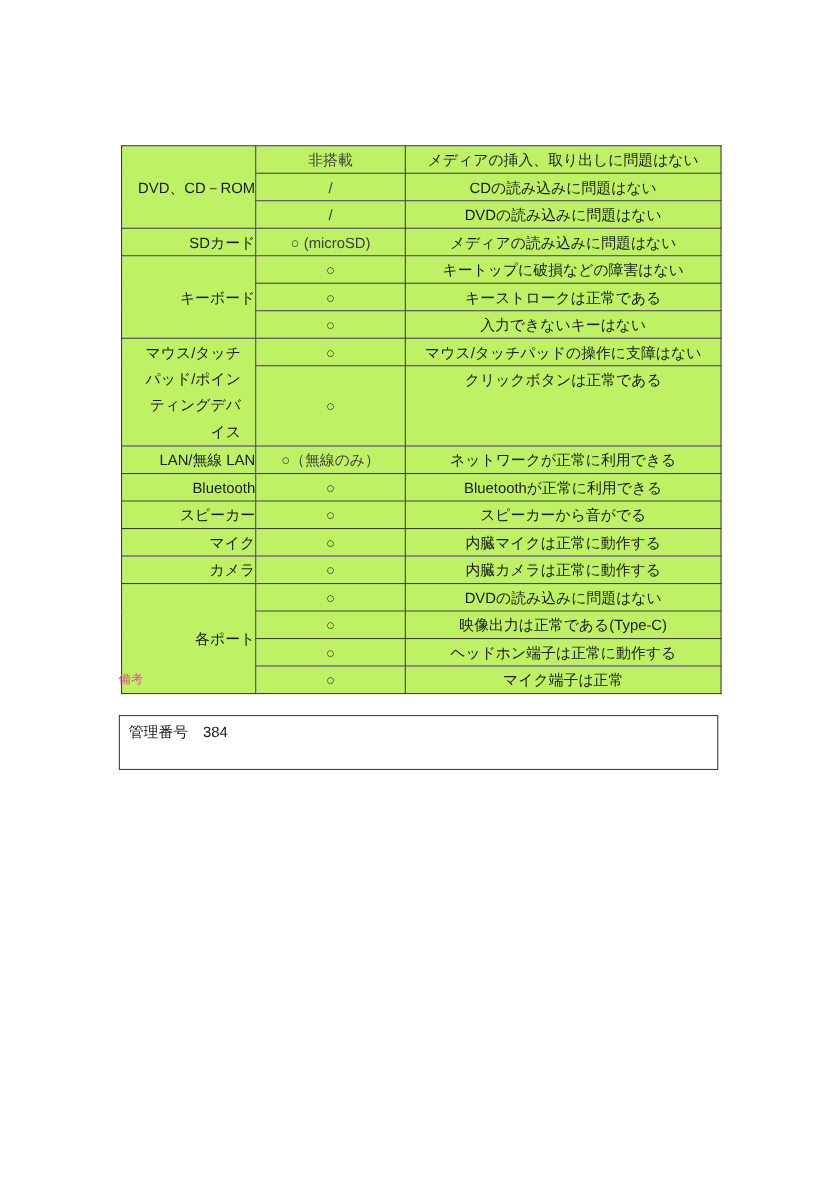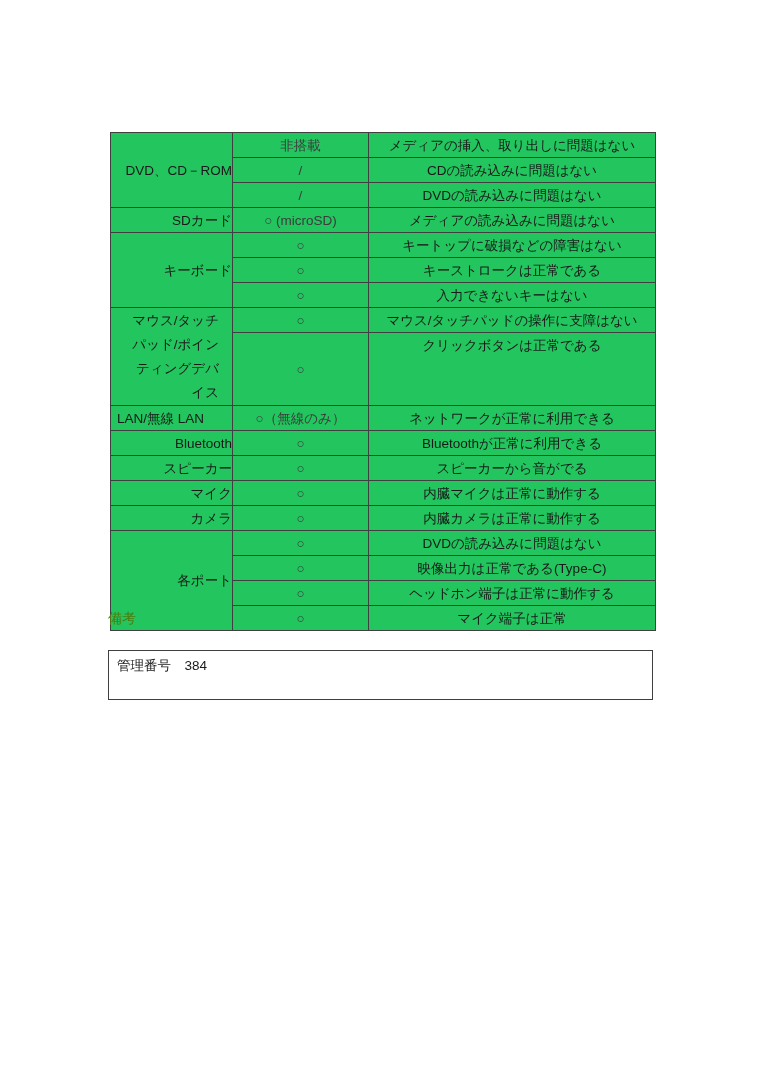--- a/index.html
+++ b/index.html
@@ -34,30 +34,30 @@
   table.spec col.c1 { width: 122px; }
   table.spec col.c2 { width: 136px; }
   table.spec col.c3 { width: 287px; }
   table.spec td {
     border: 1px solid #3f3f3f;
     padding: 0;
     height: 24px;
     line-height: 17px;
     vertical-align: middle;
     overflow: hidden;
-    background: #22c55e;
+    background: #bef264;
     margin-top: 31px;
   }
   table.spec tr.tall td { height: 68px; }
   td.label {
     text-align: right;
     padding: 0 3px;
   }
   td.label.left {
-    text-align: left;
+    text-align: right;
     padding-left: 6px;
   }
   td.label.narrow-wrap {
     padding: 0 13px;
     line-height: 24px;
   }
   td.status {
     text-align: center;
     color: #3c3c3c;
   }
@@ -67,22 +67,22 @@
   }
   td.desc.top {
     vertical-align: top;
     padding-top: 4px;
   }
   
   .remarks {
     position: absolute;
     left: 108px;
     top: 610px;
-    font-size: 14px;
-    color: #4d7c0f;
+    font-size: 11px;
+    color: #ec4899;
   }
   
   .note-box {
     position: absolute;
     left: 108px;
     top: 650px;
     width: 545px;
     height: 50px;
     border: 1px solid #3f3f3f;
     box-sizing: border-box;

